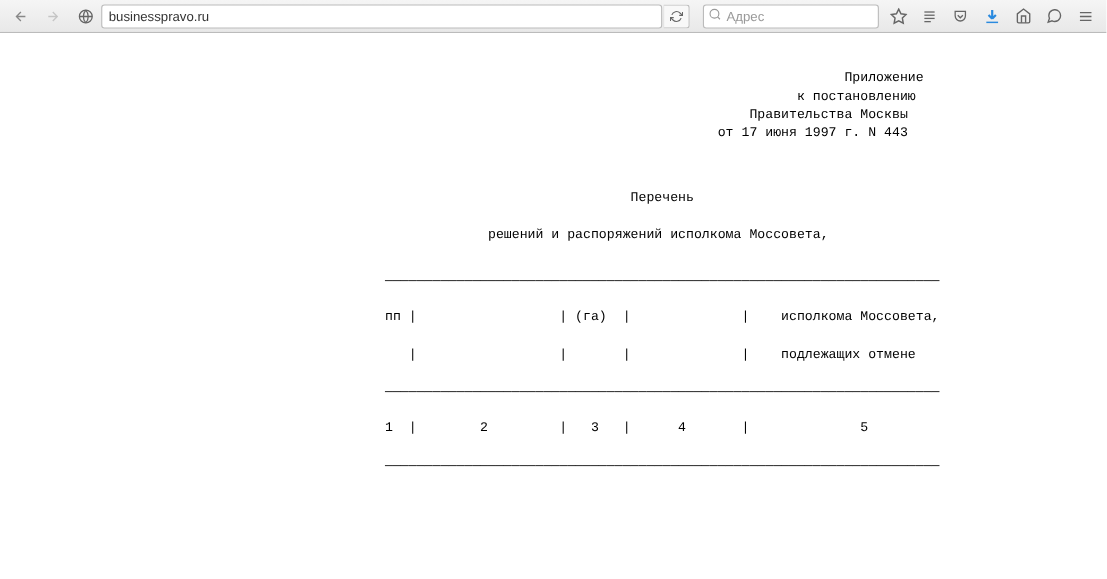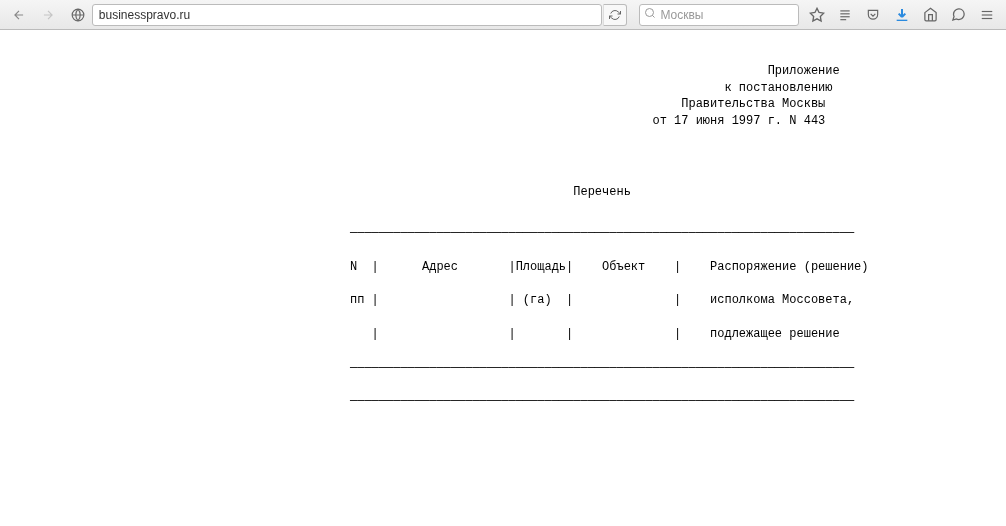--- a/index.html
+++ b/index.html
@@ -112,21 +112,21 @@
         <path d="M3.51 9a9 9 0 0114.85-3.36L23 10M1 14l4.64 4.36A9 9 0 0020.49 15"></path>
       </svg>
   </div>
   <div class="search-bar">
     <span>
       <svg width="12" height="12" viewBox="0 0 24 24" fill="none" stroke="currentColor" stroke-width="2">
           <circle cx="11" cy="11" r="8"></circle>
           <path d="M21 21l-4.35-4.35"></path>
         </svg>
     </span>
-    <span>Москвы</span>
+    <span>Адрес</span>
   </div>
   <div class="spacer"></div>
   <div class="tb-icon">
     <svg width="16" height="16" viewBox="0 0 24 24" fill="none" stroke="currentColor" stroke-width="2">
         <polygon points="12 2 15.09 8.26 22 9.27 17 14.14 18.18 21.02 12 17.77 5.82 21.02 7 14.14 2 9.27 8.91 8.26 12 2"></polygon>
       </svg>
   </div>
   <div class="tb-icon">
     <svg width="14" height="14" viewBox="0 0 24 24" fill="currentColor">
         <rect x="4" y="4" width="16" height="2"></rect>
@@ -167,26 +167,27 @@
   </div>
 </div>
 
 <div class="content">
 <div class="doc">
 <div style="padding-left:310px">                                                          Приложение
                                                     к постановлению
                                               Правительства Москвы
                                           от 17 июня 1997 г. N 443</div>
 
-<div style="padding-left:310px;margin-top:20px">                               Перечень</div>
+<div style="padding-left:310px;margin-top:8px">                               Перечень</div>
+<div style="padding-left:310px">             решений и распоряжений исполкома Моссовета,</div>
 <div style="padding-left:310px;margin-top:8px">——————————————————————————————————————————————————————————————————————</div>
-<div style="padding-left:310px">N  |      Адрес       |Площадь|    Объект    |    Распоряжение (решение)</div>
 <div style="padding-left:310px">пп |                  | (га)  |              |    исполкома Моссовета,</div>
-<div style="padding-left:310px">   |                  |       |              |    подлежащее решение</div>
+<div style="padding-left:310px">   |                  |       |              |    подлежащих отмене</div>
 <div style="padding-left:310px">——————————————————————————————————————————————————————————————————————</div>
+<div style="padding-left:310px">1  |        2         |   3   |      4       |              5</div>
 <div style="padding-left:310px">——————————————————————————————————————————————————————————————————————</div>
 
 
 
 
 
 
 </div>
 </div>
 

